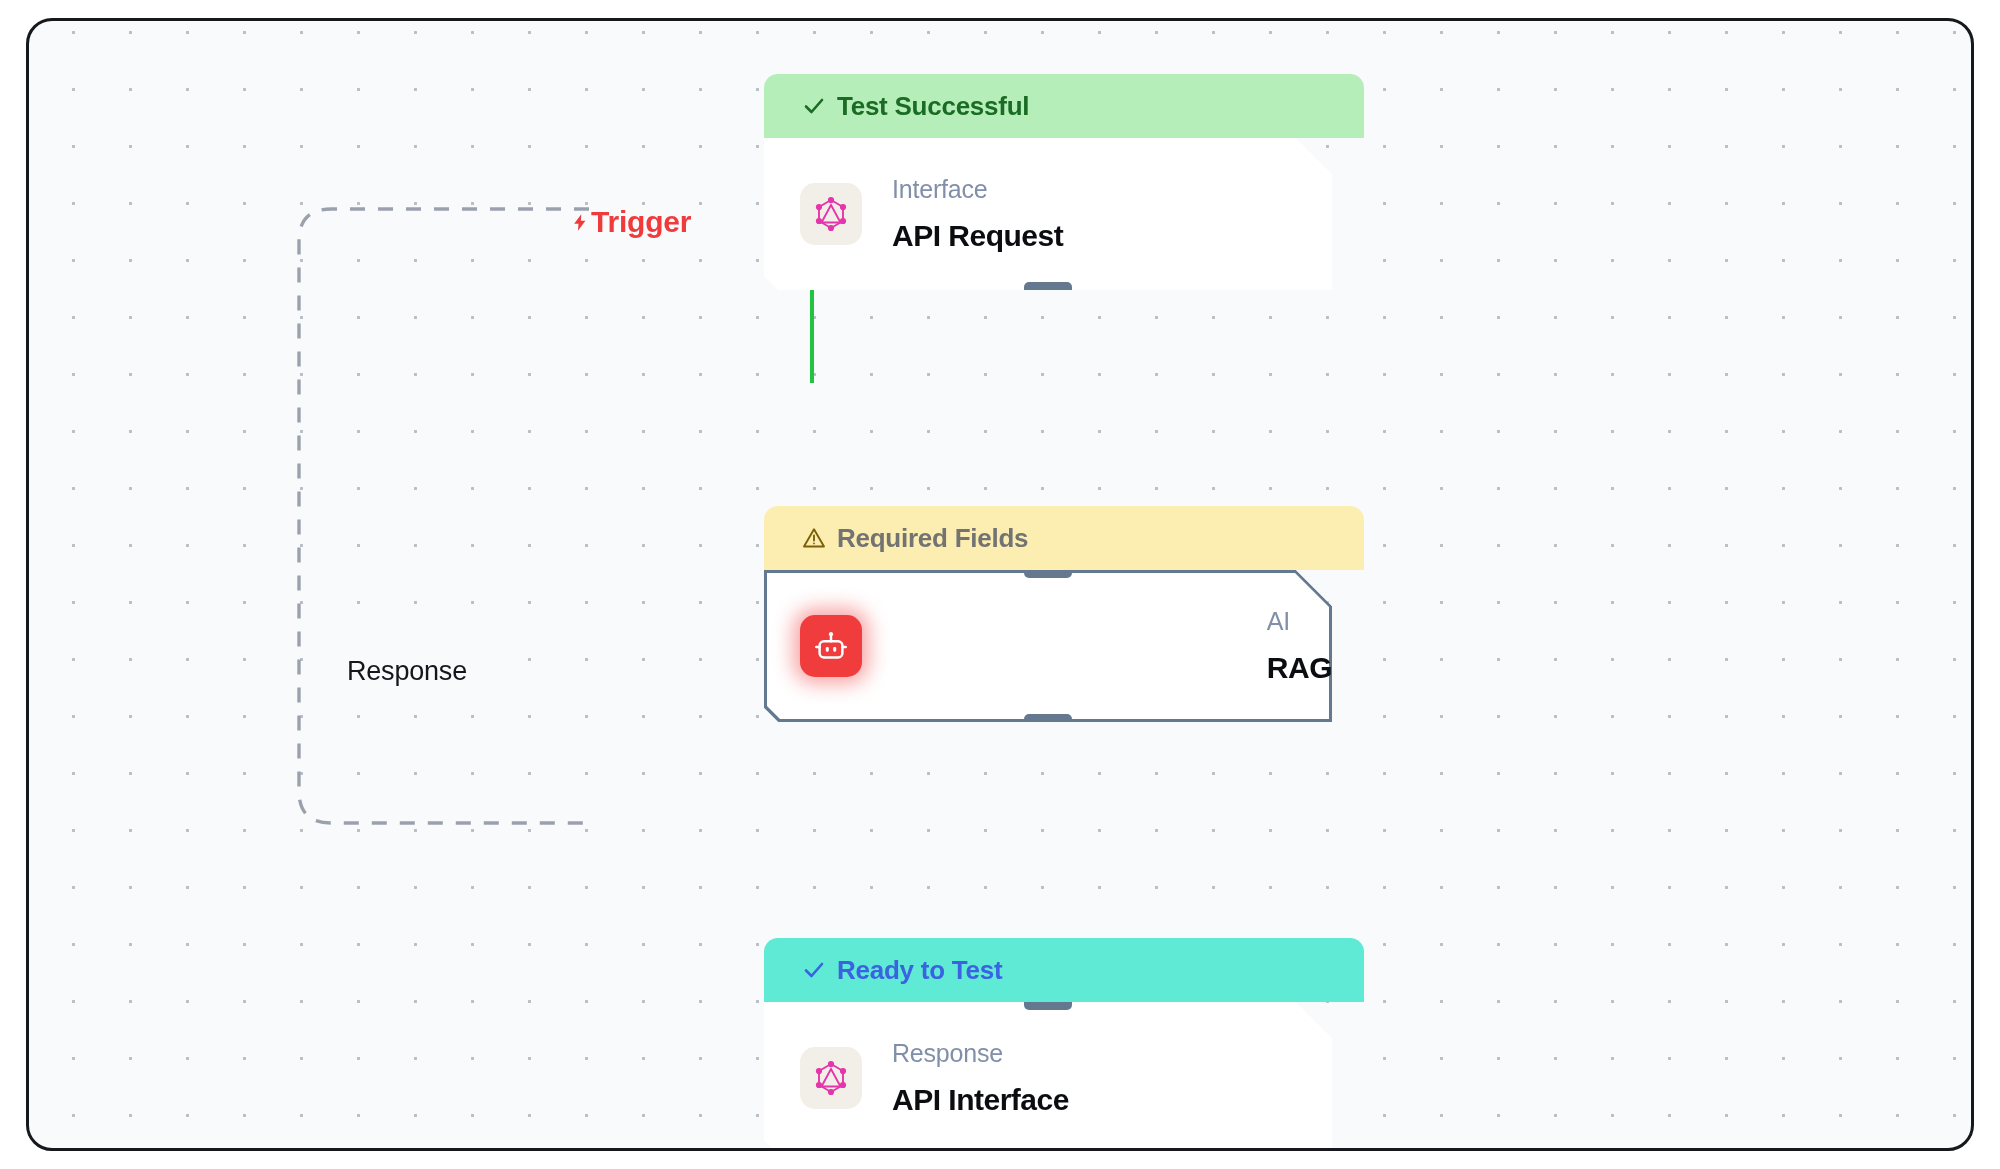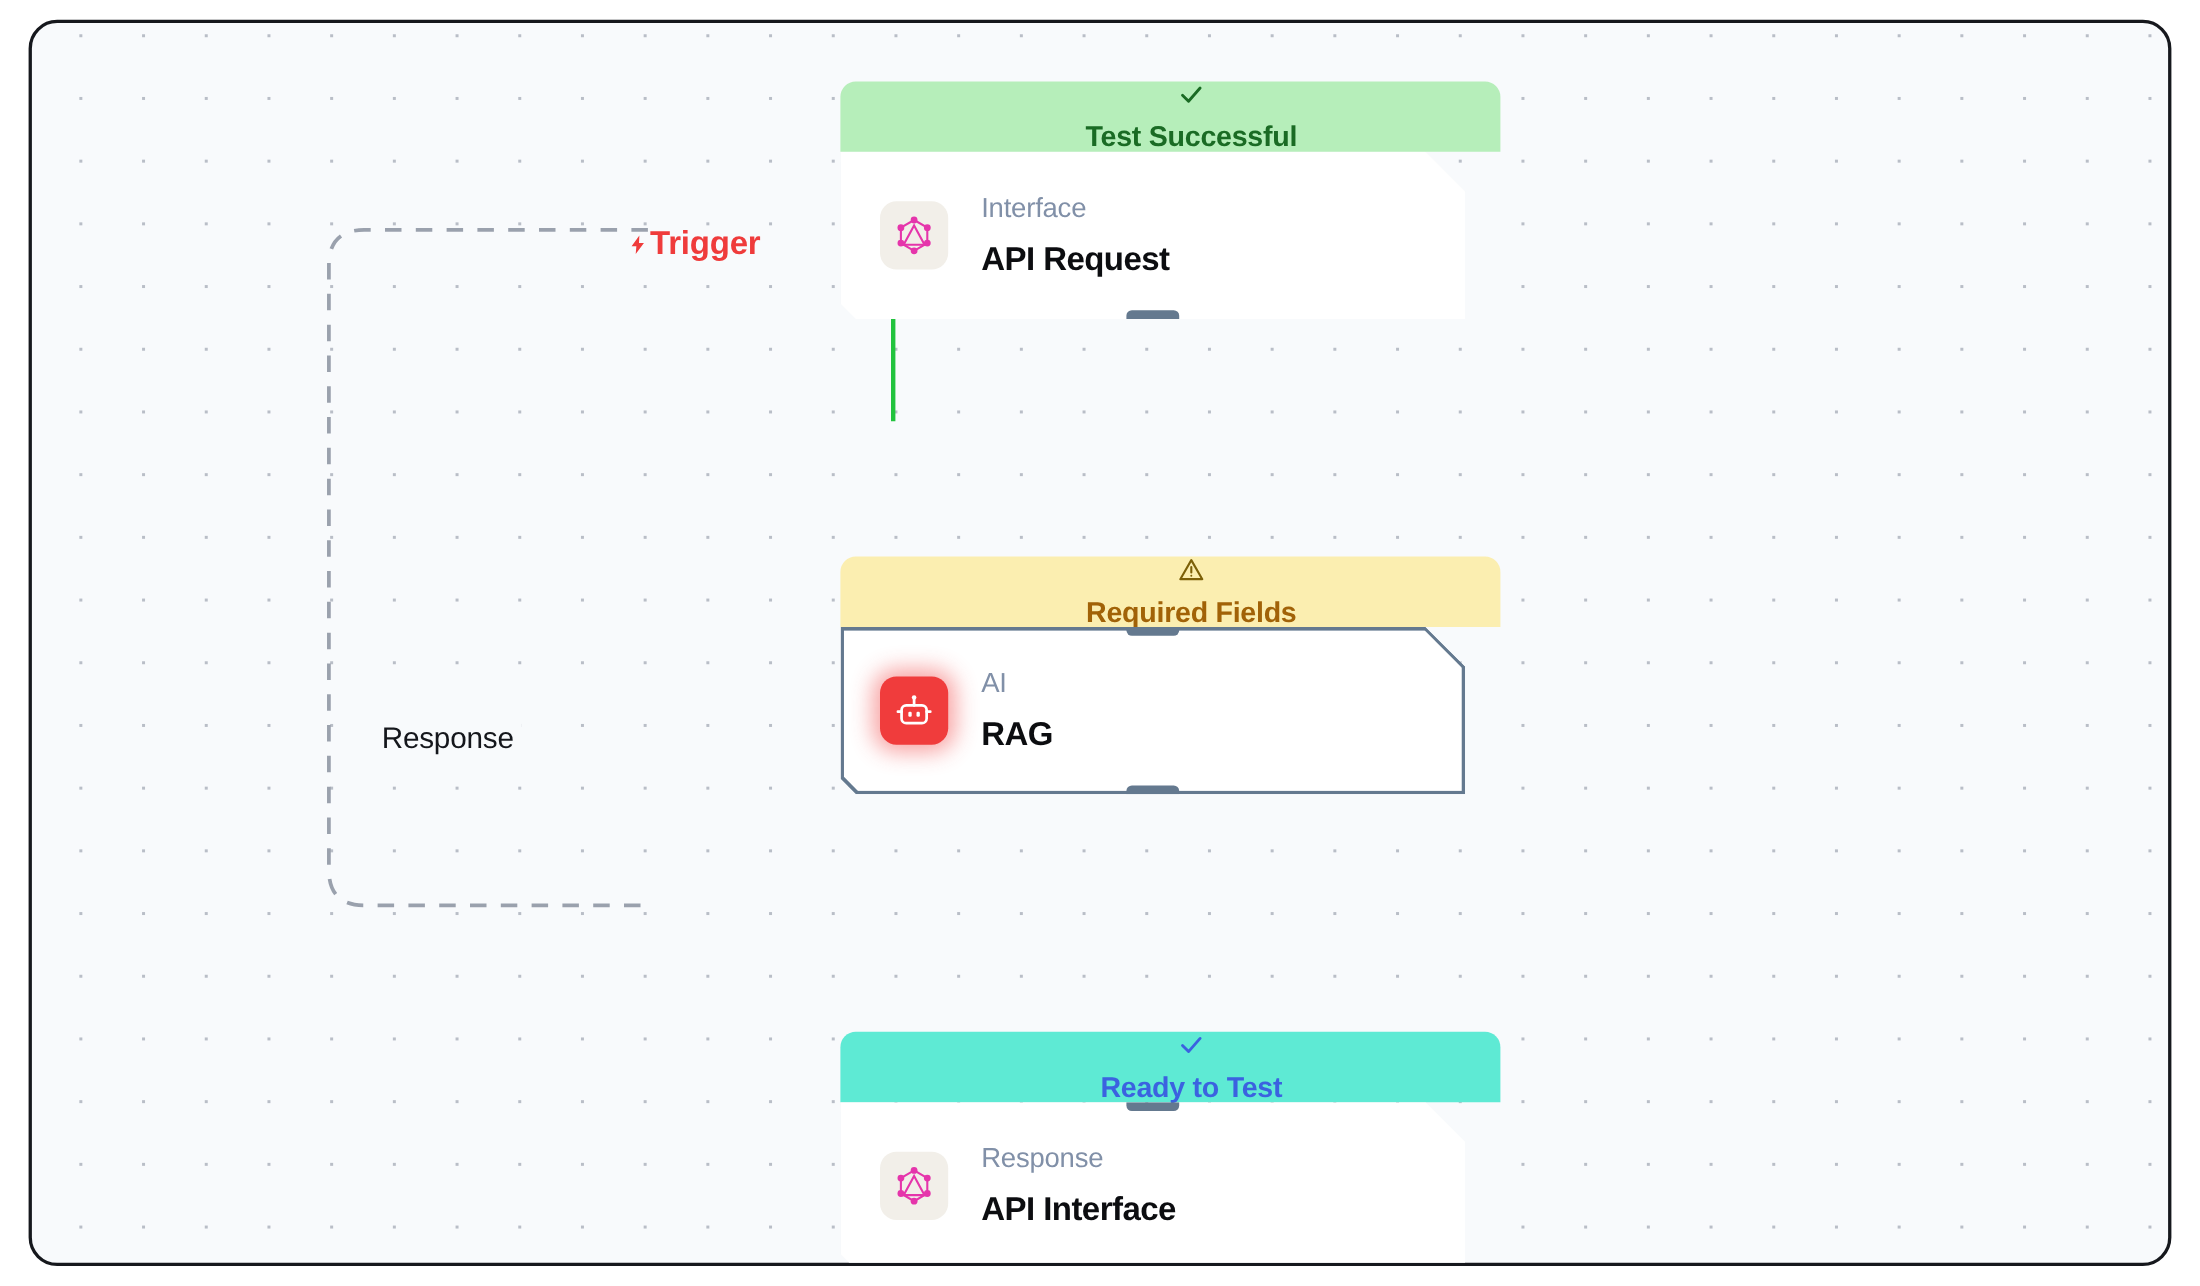--- a/index.html
+++ b/index.html
@@ -89,53 +89,53 @@
     height: 64px;
     display: flex;
     align-items: center;
     gap: 11px;
     padding: 0 0 0 38px;
     box-sizing: border-box;
     border-radius: 14px 14px 0 0;
     font-size: 26px;
     font-weight: 700;
     letter-spacing: -0.25px;
-    flex-direction: column;
   }
   .node-status .status-ico {
     display: flex;
     align-items: center;
     justify-content: center;
     width: 24px;
     height: 24px;
     flex: 0 0 auto;
   }
 
   .status-success { background: #b6eeba; color: #1a6b24; }
-  .status-warning { background: #fbeeb0; color: #a16207; }
+  .status-warning { background: #fbeeb0; color: #737373; }
   .status-ready   { background: #5eead4; color: #3b62e0; }
 
   
   .node-card {
     position: relative;
     width: 568px;
     min-height: 152px;
     background: #ffffff;
     box-sizing: border-box;
     display: flex;
     align-items: center;
     gap: 30px;
     padding: 0 0 0 36px;
     clip-path: polygon(0 0, calc(100% - 36px) 0, 100% 36px, 100% 100%, 14px 100%, 0 calc(100% - 14px));
     filter: drop-shadow(0 2px 5px rgba(22,30,50,0.13));
   }
   .node-card.selected {
     background:
       linear-gradient(#fff, #fff) padding-box,
       #64798f border-box;
+    justify-content: space-between;
   }
   
   .node-card.selected::before {
     content: "";
     position: absolute;
     inset: 0;
     background: #64798f;
     clip-path: polygon(0 0, calc(100% - 36px) 0, 100% 36px, 100% 100%, 14px 100%, 0 calc(100% - 14px));
     z-index: 0;
   }

